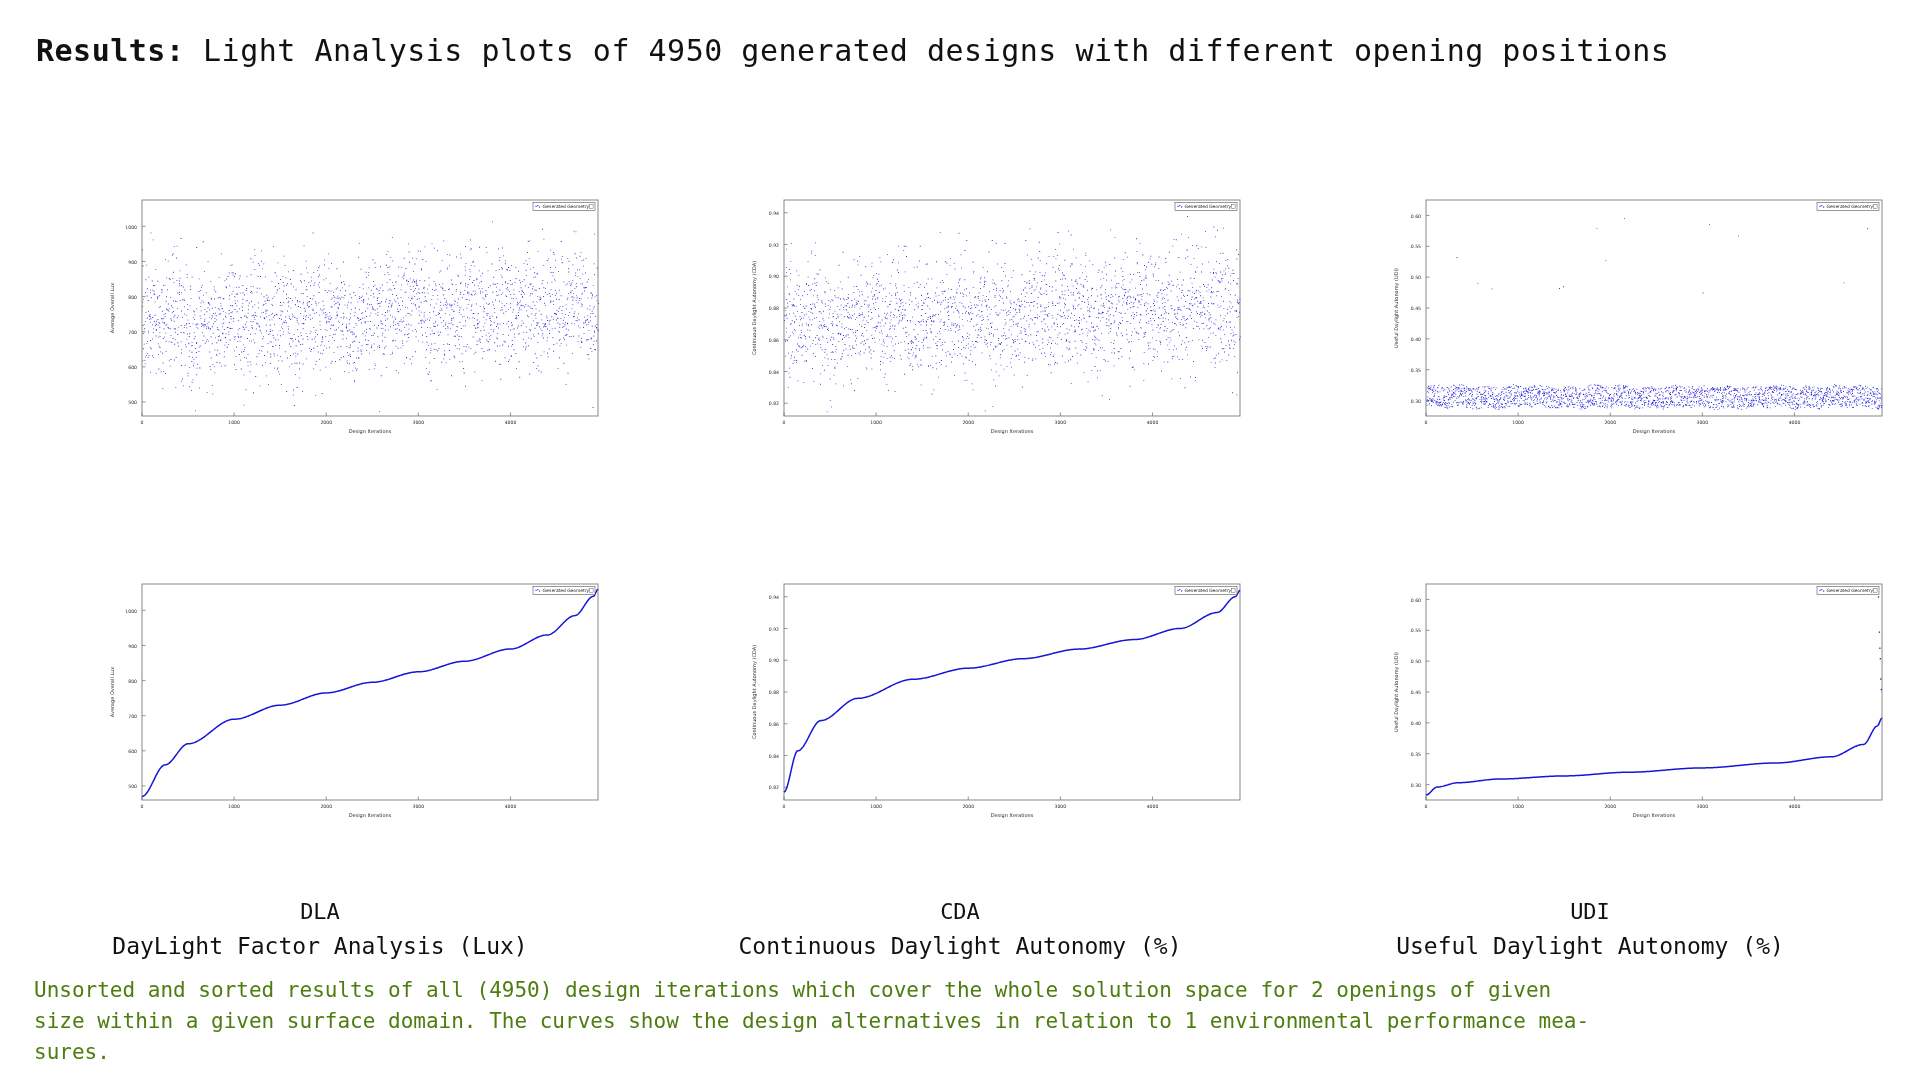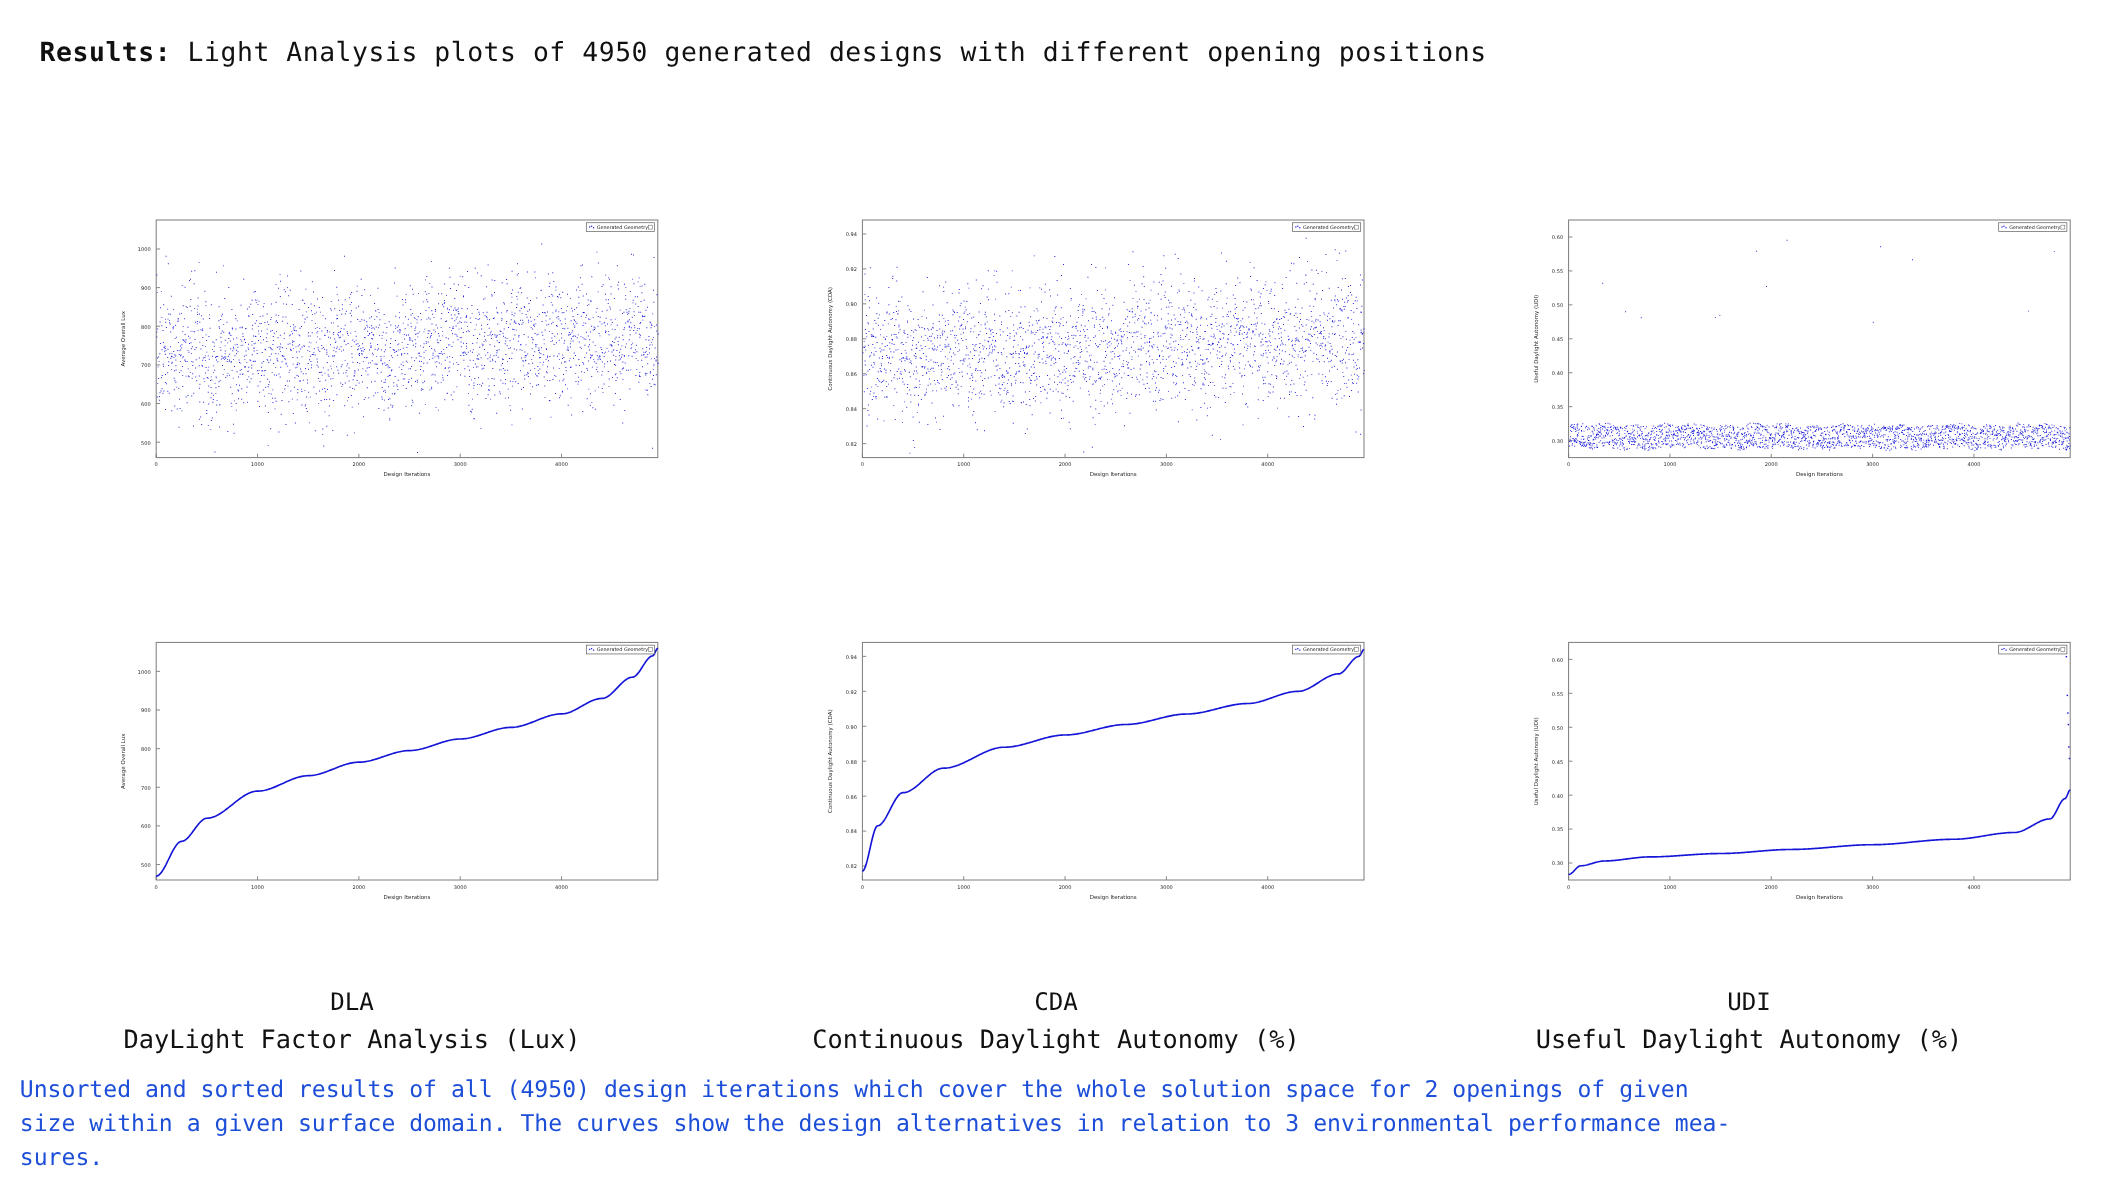--- a/index.html
+++ b/index.html
@@ -6,21 +6,21 @@
   body{
     width:1920px;height:1080px;background:#ffffff;
     font-family:"DejaVu Sans Mono","Liberation Mono",monospace;
     color:#111;overflow:hidden;position:relative;
   }
   .page{position:relative;width:1920px;height:1080px;}
 
   
   .title{
     position:absolute;left:36px;top:33px;
-    font-size:24px;letter-spacing:0.5px;white-space:nowrap;
+    font-size:30px;letter-spacing:0.5px;white-space:nowrap;
   }
   .title .lead{font-weight:bold;}
   .title .rest{font-weight:normal;}
 
   
   .plot-grid{position:absolute;left:0;top:188px;width:1920px;}
   .plot-row{position:relative;height:258px;}
   .plot-row.row2{margin-top:126px;}
   .cell{position:absolute;top:0;width:512px;height:258px;}
   .cell.c0{left:96px;}
@@ -35,22 +35,22 @@
   .measures{position:absolute;top:895px;left:0;width:1920px;height:70px;}
   .measure{position:absolute;top:0;text-align:center;}
   .m0{left:40px;width:560px;}
   .m1{left:660px;width:600px;}
   .m2{left:1290px;width:600px;}
   .measure .abbr{font-size:22px;line-height:34px;}
   .measure .full{font-size:23px;line-height:34px;white-space:nowrap;text-align:center;}
 
   
   .caption{
-    position:absolute;left:18px;top:975px;width:1800px;
-    font-size:21px;line-height:31px;color:#1d4ed8;
+    position:absolute;left:34px;top:975px;width:1800px;
+    font-size:21px;line-height:31px;color:#4d7c0f;
   }
   .caption span{display:block;white-space:nowrap;}
 </style>
 </head>
 <body>
 
 <div class="page">
 
   <div class="title">
     <span class="lead">Results:</span>
@@ -343,17 +343,17 @@
       <div class="full">Continuous Daylight Autonomy (%)</div>
     </div>
     <div class="measure m2">
       <div class="abbr">UDI</div>
       <div class="full">Useful Daylight Autonomy  (%)</div>
     </div>
   </div>
 
   <div class="caption">
     <span>Unsorted and sorted results of all (4950) design iterations which cover the whole solution space for 2 openings of given</span>
-    <span>size within a given surface domain. The curves show the design alternatives in relation to 3 environmental performance mea-</span>
+    <span>size within a given surface domain. The curves show the design alternatives in relation to 1 environmental performance mea-</span>
     <span>sures.</span>
   </div>
 
 </div>
 
 </body></html>

